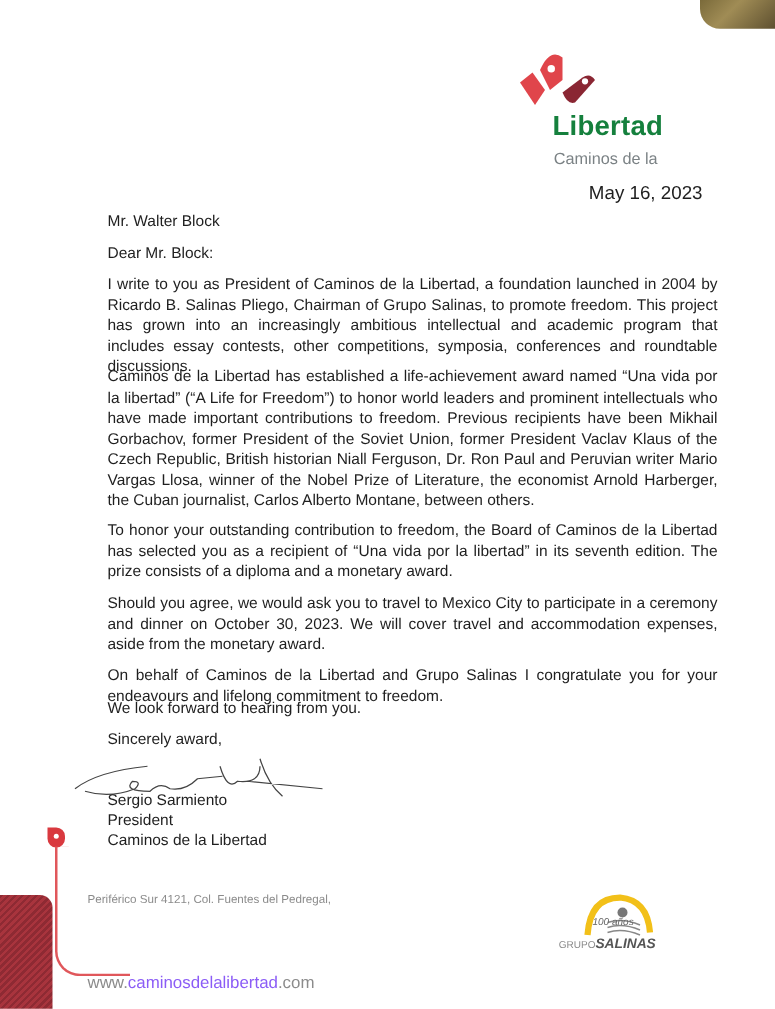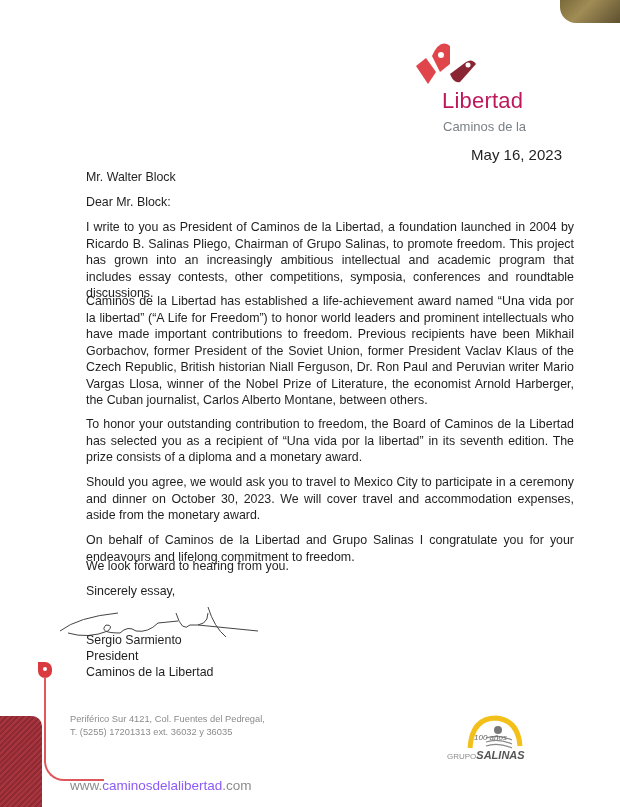--- a/index.html
+++ b/index.html
@@ -3,21 +3,21 @@
 <meta charset="utf-8">
 <style>
   html, body { margin:0; padding:0; }
   body { width:620px; height:807px; background:#fff; position:relative; overflow:hidden;
          font-family:"Liberation Sans", sans-serif; color:#1f1f1f; }
   .abs { position:absolute; }
   .photo-corner { left:560px; top:0; width:60px; height:23px; border-bottom-left-radius:16px;
     background:linear-gradient(135deg,#7a6a3a 0%,#a08c55 40%,#5e5030 100%); }
   .logo { left:410px; top:38px; width:130px; height:70px; }
   .logo-sub { left:443px; top:75px; font-size:13px; color:#7b8285;margin-top:44px; }
-  .logo-main { left:442px; top:88px; font-size:22px; font-weight:normal; color:#be185d; letter-spacing:0.2px; }
+  .logo-main { left:442px; top:88px; font-size:22px; font-weight:bold; color:#15803d; letter-spacing:0.2px; }
   .date { right:58px; top:146px; font-size:15px; }
   .text { left:86px; width:488px; font-size:12.4px; line-height:16.5px; text-align:justify; }
   .p { margin:0; }
   .sig-block { left:86px; font-size:12.4px; line-height:16.5px; }
   .footer-addr { left:70px; top:713px; font-size:9.3px; line-height:13px; color:#8b8b8b; }
   .footer-web { left:70px; top:778px; font-size:13.5px; color:#8b8b8b; }
   .footer-web .hl { color:#8b5cf6; }
   .red-line { left:44px; top:677px; width:58px; height:102px; border-left:2px solid #e0575b;
     border-bottom:2px solid #e0575b; border-bottom-left-radius:20px; }
   .red-pin { left:38px; top:662px; width:14px; height:16px; background:#d9393f;
@@ -61,37 +61,36 @@
 <div class="abs text" style="top:474px">
     <p class="p">Should you agree, we would ask you to travel to Mexico City to participate in a ceremony and dinner on October 30, 2023. We will cover travel and accommodation expenses, aside from the monetary award.</p>
   </div>
 <div class="abs text" style="top:532px">
     <p class="p">On behalf of Caminos de la Libertad and Grupo Salinas I congratulate you for your endeavours and lifelong commitment to freedom.</p>
   </div>
 <div class="abs text" style="top:558px">
     <p class="p">We look forward to hearing from you.</p>
   </div>
 
-<div class="abs sig-block" style="top:583px">Sincerely essay,</div>
+<div class="abs sig-block" style="top:583px">Sincerely award,</div>
 
 <svg class="abs" style="left:58px;top:603px" width="210" height="40" viewBox="0 0 210 40">
   <path d="M2 28 Q20 14 60 10 M10 30 Q30 36 50 28 Q56 22 48 22 Q40 30 62 30 Q70 22 78 28 Q90 30 100 20 L120 18 M118 10 Q124 30 132 22 Q150 24 150 10 M150 4 Q156 24 168 34 M140 22 L200 28" stroke="#444" stroke-width="1" fill="none"></path>
 </svg>
 
 <div class="abs sig-block" style="top:632px">Sergio Sarmiento</div>
 <div class="abs sig-block" style="top:648px">President</div>
 <div class="abs sig-block" style="top:664px">Caminos de la Libertad</div>
 
 <div class="abs red-pin"></div>
 <div class="abs red-line"></div>
 <div class="abs texture"></div>
 
 <div class="abs footer-addr">
   <div>Periférico Sur 4121, Col. Fuentes del Pedregal,</div>
-  <div>T. (5255) 17201313 ext. 36032 y 36035</div>
 </div>
 
 <div class="abs footer-web">
   <span>www.</span><span class="hl">caminosdelalibertad</span><span>.com</span>
 </div>
 
 <svg class="abs gs-logo" viewBox="0 0 80 50">
   <path d="M20 38 Q22 8 46 8 Q68 10 70 36" stroke="#f2c019" stroke-width="5" fill="none"></path>
   <circle cx="48" cy="20" r="4" fill="#777"></circle>
   <path d="M36 28 Q48 24 62 30 M36 32 Q48 28 62 34 M36 36 Q48 32 62 38" stroke="#888" stroke-width="1.2" fill="none"></path>

